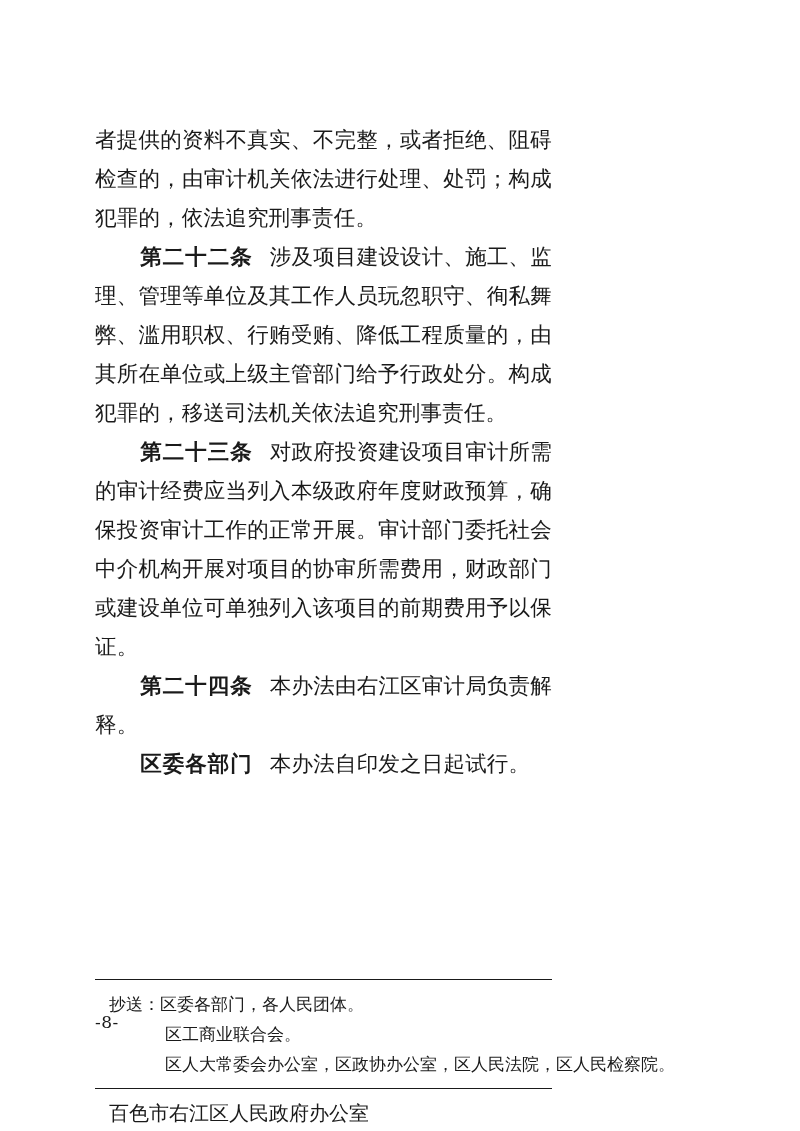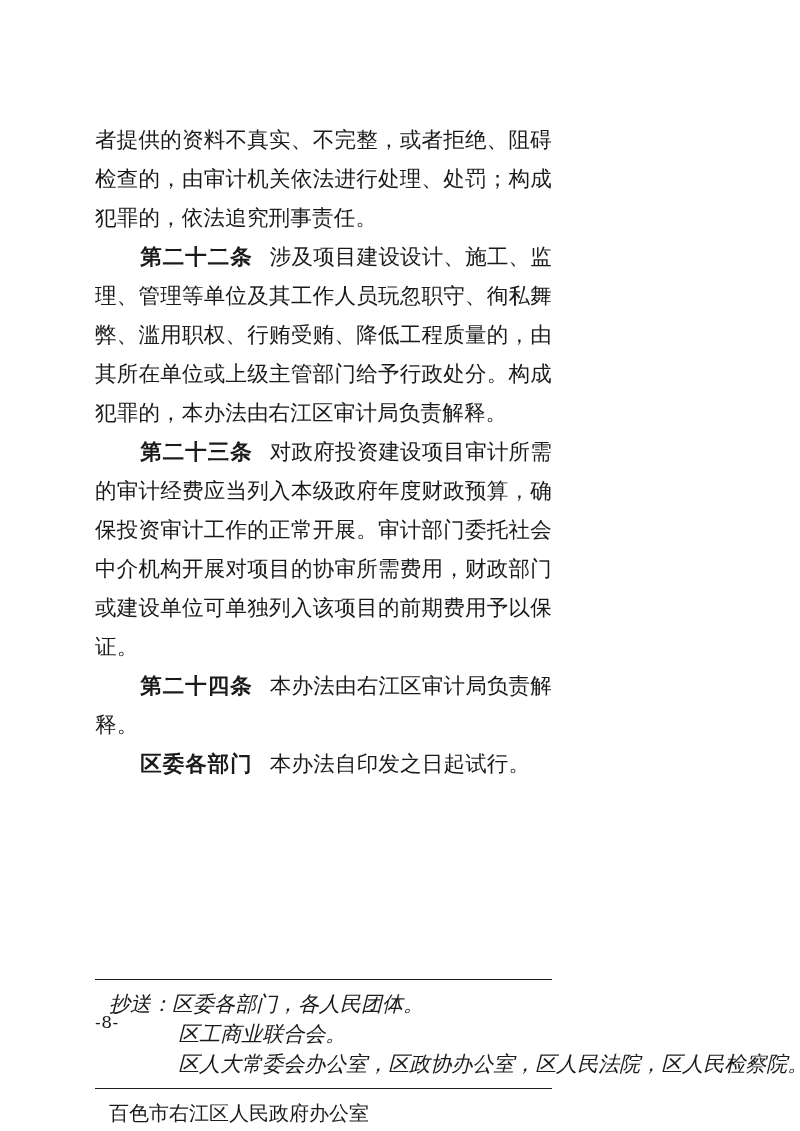--- a/index.html
+++ b/index.html
@@ -57,24 +57,23 @@
     margin: 0 0 8px 0;
     padding-left: 3px;
   }
   .rule {
     border: none;
     border-top: 1.6px solid #1a1a1a;
     margin: 0;
     width: 100%;
   }
   .copy-block {
-    font-size: 21px;
+    font-size: 17px;
     line-height: 30px;
     padding: 9px 0 9px 14px;
-    font-style: italic;
   }
   .copy-line {
     margin: 0;
     white-space: nowrap;
   }
   .copy-line.hang {
     padding-left: 3.3em;
   }
   .footer-row {
     display: flex;
@@ -101,21 +100,21 @@
 
 <div class="page">
 
   <div class="body-text">
 
     <p class="para">
       <span>者提供的资料不真实、不完整，或者拒绝、阻碍检查的，由审计机关依法进行处理、处罚；构成犯罪的，依法追究刑事责任。</span>
     </p>
 
     <p class="para indent">
-      <span class="art-label">第二十二条</span><span class="gap-after-label"></span><span>涉及项目建设设计、施工、监理、管理等单位及其工作人员玩忽职守、徇私舞弊、滥用职权、行贿受贿、降低工程质量的，由其所在单位或上级主管部门给予行政处分。构成犯罪的，本办法由右江区审计局负责解释。</span>
+      <span class="art-label">第二十二条</span><span class="gap-after-label"></span><span>涉及项目建设设计、施工、监理、管理等单位及其工作人员玩忽职守、徇私舞弊、滥用职权、行贿受贿、降低工程质量的，由其所在单位或上级主管部门给予行政处分。构成犯罪的，移送司法机关依法追究刑事责任。</span>
     </p>
 
     <p class="para indent">
       <span class="art-label">第二十三条</span><span class="gap-after-label"></span><span>对政府投资建设项目审计所需的审计经费应当列入本级政府年度财政预算，确保投资审计工作的正常开展。审计部门委托社会中介机构开展对项目的协审所需费用，财政部门或建设单位可单独列入该项目的前期费用予以保证。</span>
     </p>
 
     <p class="para indent">
       <span class="art-label">第二十四条</span><span class="gap-after-label"></span><span>本办法由右江区审计局负责解释。</span>
     </p>
 

